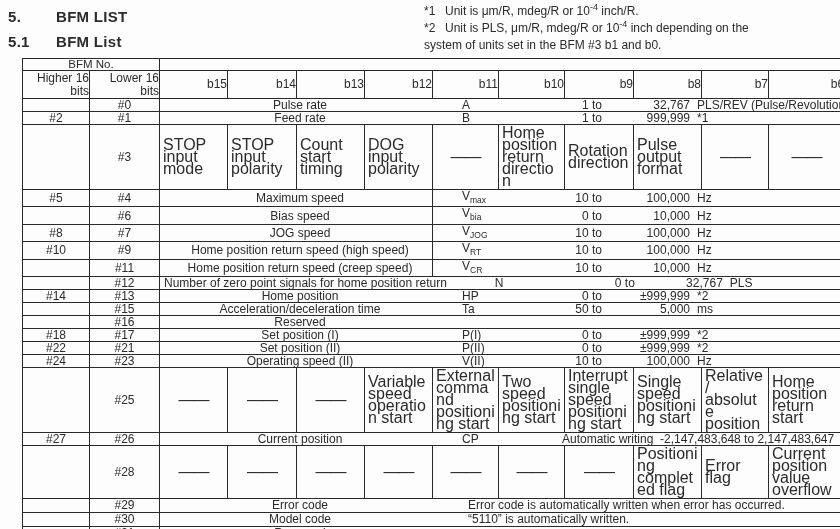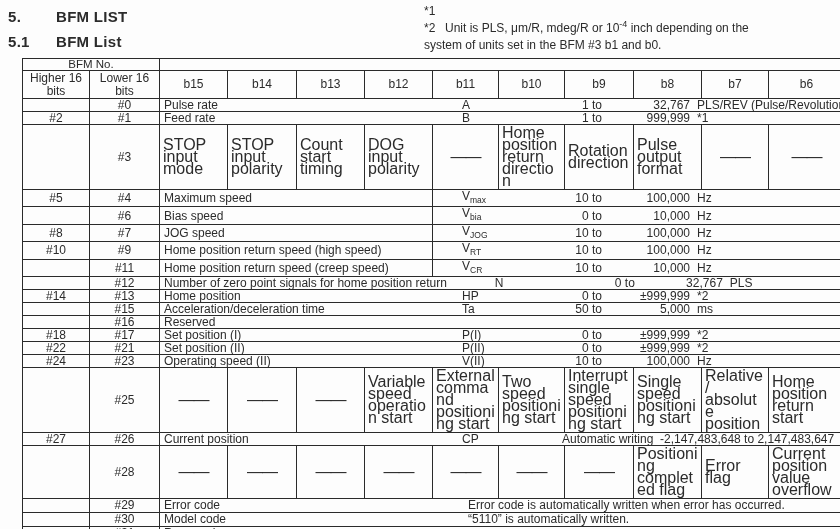--- a/index.html
+++ b/index.html
@@ -15,28 +15,28 @@
   .fn{display:flex;}
   .fn .mk{flex:0 0 21px;}
   .fn sup{font-size:9px;vertical-align:super;line-height:0;}
   
   table{border-collapse:collapse;table-layout:fixed;width:822px;
         position:absolute;left:22px;top:58px;font-size:12px;}
   td{border:1px solid #2a2a2a;padding:0;overflow:visible;}
   .bfmno-row{height:12px;}
   .bfmno-row td{font-size:11.5px;text-align:center;line-height:11px;}
   .colhead-row{height:28px;}
-  .colhead-row td{text-align:center;line-height:13px;font-size:12px;}
+  .colhead-row td{text-align:right;line-height:13px;font-size:12px;}
   tr.simple{height:13px;}
   tr.note{height:14px;}
   .hcell,.lcell{text-align:center;font-size:12px;line-height:12px;}
   td.body{position:relative;}
   td.body.divided::before{content:"";position:absolute;left:272px;top:-1px;bottom:-1px;width:1px;background:#2a2a2a;}
   .flexrow{display:flex;align-items:center;white-space:nowrap;line-height:12px;font-size:12px;}
-  .desc{flex:0 0 272px;padding-left:4px;overflow:visible;}
+  .desc{flex:0 0 272px;padding-left:4px;overflow:visible;text-align:center;}
   .symwrap{flex:0 0 72px;margin-left:26px;}
   td.body.wide .symwrap{margin-left:48px;}
   .symwrap sub{font-size:8.5px;}
   .lo{flex:0 0 68px;text-align:right;}
   .num{flex:0 0 88px;text-align:right;}
   .unit{margin-left:7px;}
   .note-after-sym{margin-left:28px;white-space:pre;}
   .note-after-desc{margin-left:32px;}
   td.bit{font-size:16px;line-height:12px;padding:2px 3px;vertical-align:middle;text-align:left;
          word-wrap:break-word;white-space:normal;}
@@ -47,20 +47,21 @@
 <body>
 
 <div class="abs h-num l1">5.</div>
 <div class="abs h-txt l1">BFM LIST</div>
 <div class="abs h-num l2">5.1</div>
 <div class="abs h-txt l2">BFM List</div>
 
 <div class="abs fnblock">
   <div class="fn">
     <span class="mk">*1</span>
+    <span><span>Unit is μm/R, mdeg/R or 10</span><sup>-4</sup><span> inch/R.</span></span>
   </div>
   <div class="fn">
     <span class="mk">*2</span>
     <span><span>Unit is PLS, μm/R, mdeg/R or 10</span><sup>-4</sup><span> inch depending on the</span></span>
   </div>
   <div class="cont">system of units set in the BFM #3 b1 and b0.</div>
 </div>
 
 <table>
   <colgroup>

